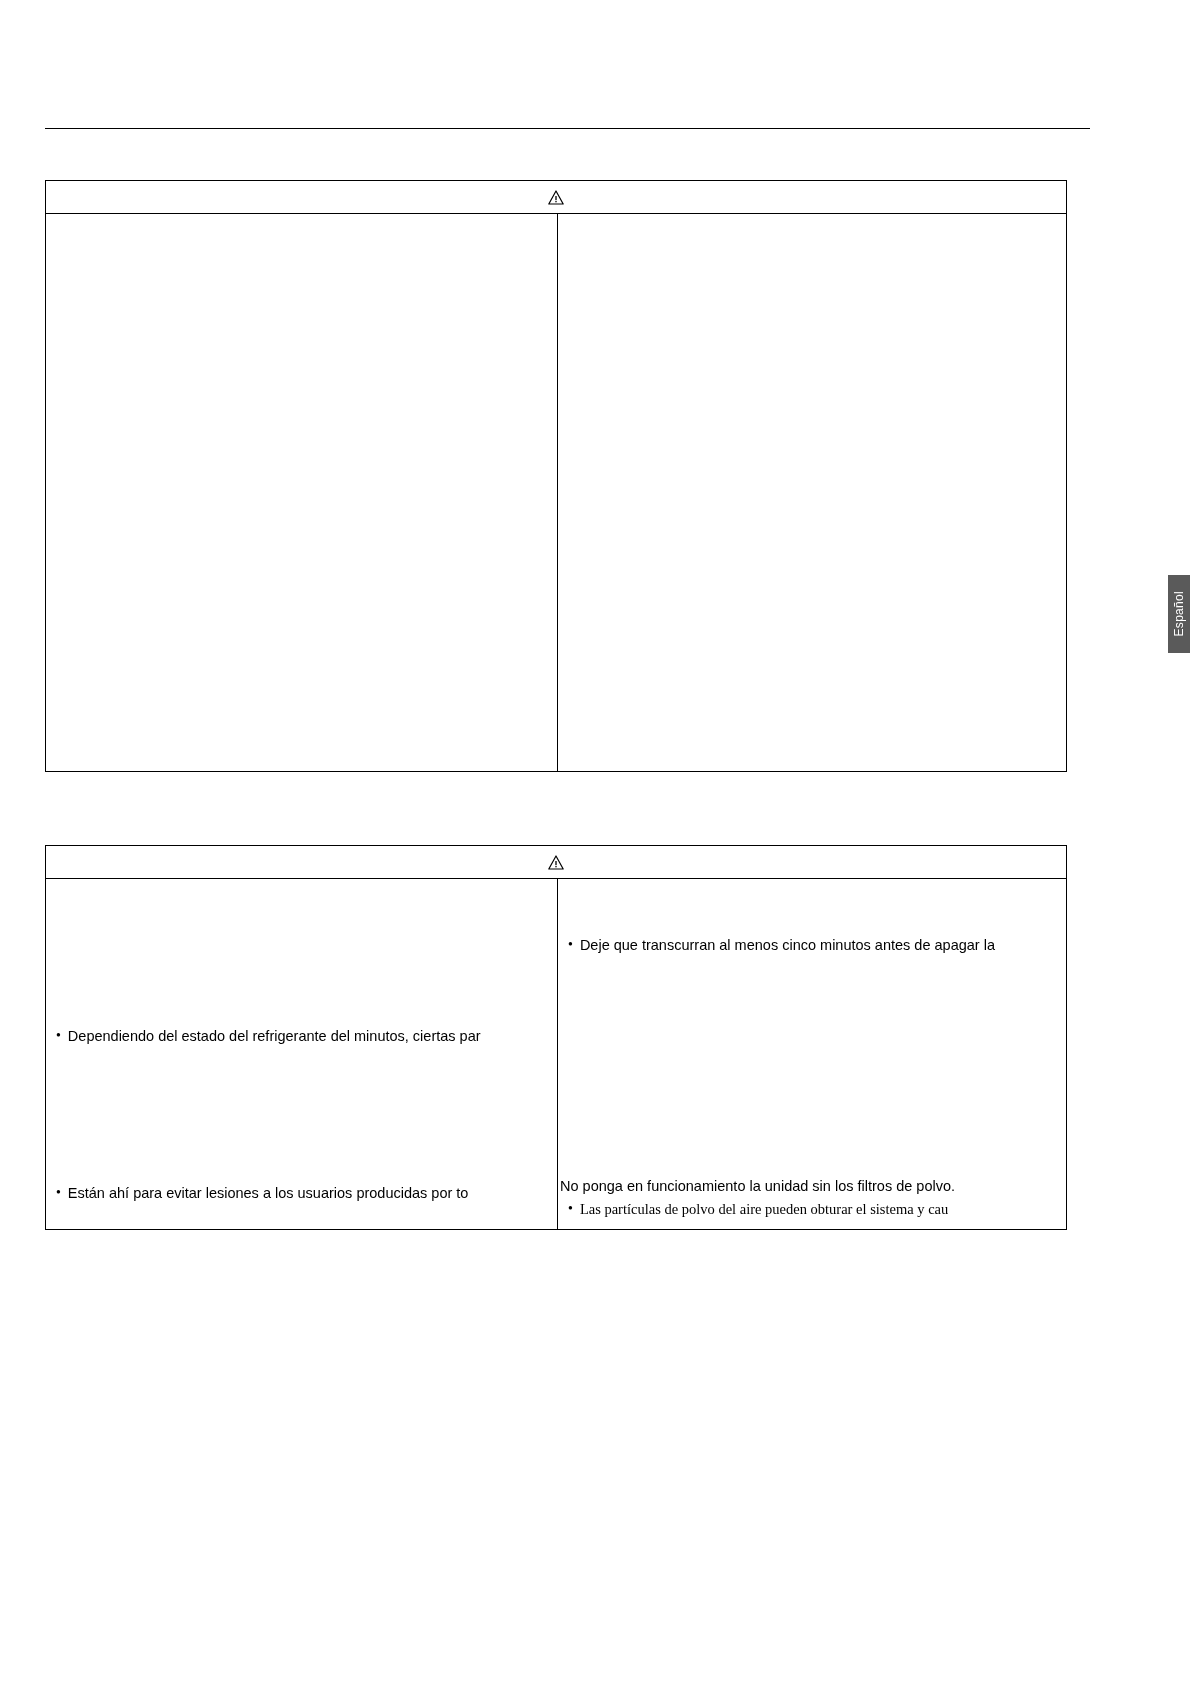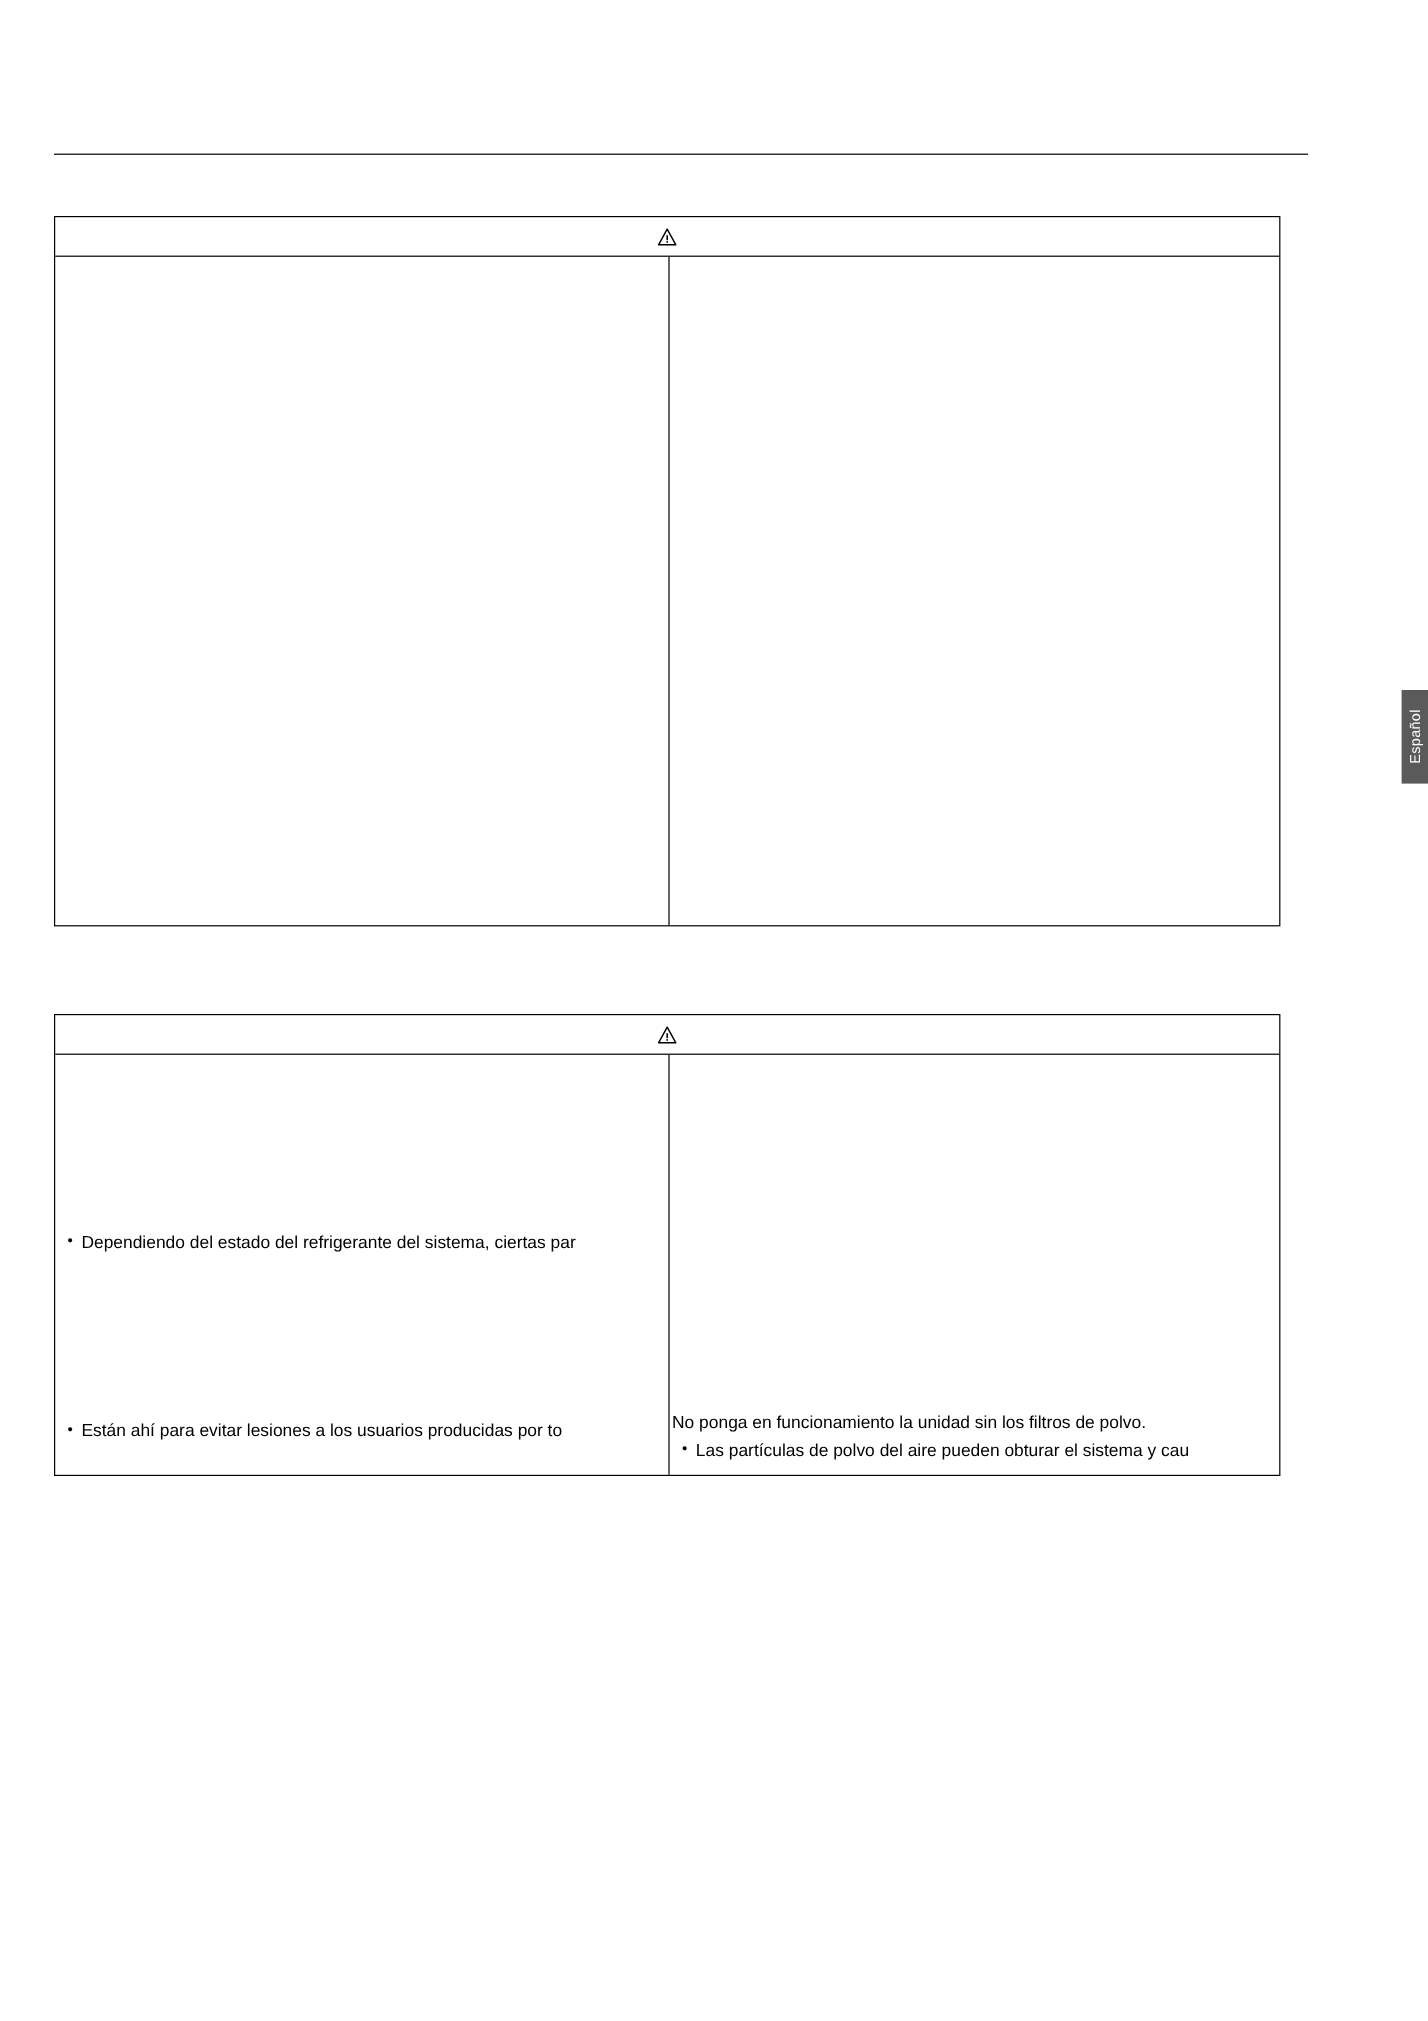--- a/index.html
+++ b/index.html
@@ -157,21 +157,22 @@
       <svg width="16" height="15" viewBox="0 0 16 15" xmlns="http://www.w3.org/2000/svg">
         <polygon points="8,1 15.2,14 0.8,14" fill="none" stroke="#000" stroke-width="1.2" stroke-linejoin="round"></polygon>
         <rect x="7.35" y="6" width="1.3" height="4.2" fill="#000"></rect>
         <rect x="7.35" y="11" width="1.3" height="1.3" fill="#000"></rect>
       </svg>
     </span>
     <span></span>
   </div>
   <div class="warn-body">
     <div class="warn-col left">
-      <div class="item bullet" style="left:10px; top:148px;">Dependiendo del estado del refrigerante del sistema, ciertas par</div>
+      <div class="item bullet" style="left:10px; top:148px;">Dependiendo del estado del refrigerante del minutos, ciertas par</div>
       <div class="item bullet" style="left:10px; top:305px;text-align:right;">Están ahí para evitar lesiones a los usuarios producidas por to</div>
     </div>
     <div class="warn-col right">
+      <div class="item bullet" style="left:10px; top:57px;">Deje que transcurran al menos cinco minutos antes de apagar la</div>
       <div class="item plain" style="left:2px; top:298px;">No ponga en funcionamiento la unidad sin los filtros de polvo.</div>
-      <div class="item bullet" style="left:10px; top:321px;">Las partículas de polvo del aire pueden obturar el sistema y cau</div>
+      <div class="item bullet" style="left:10px; top:321px;font-family:Liberation Serif, serif;">Las partículas de polvo del aire pueden obturar el sistema y cau</div>
     </div>
   </div>
 </div>
 
 </body></html>

